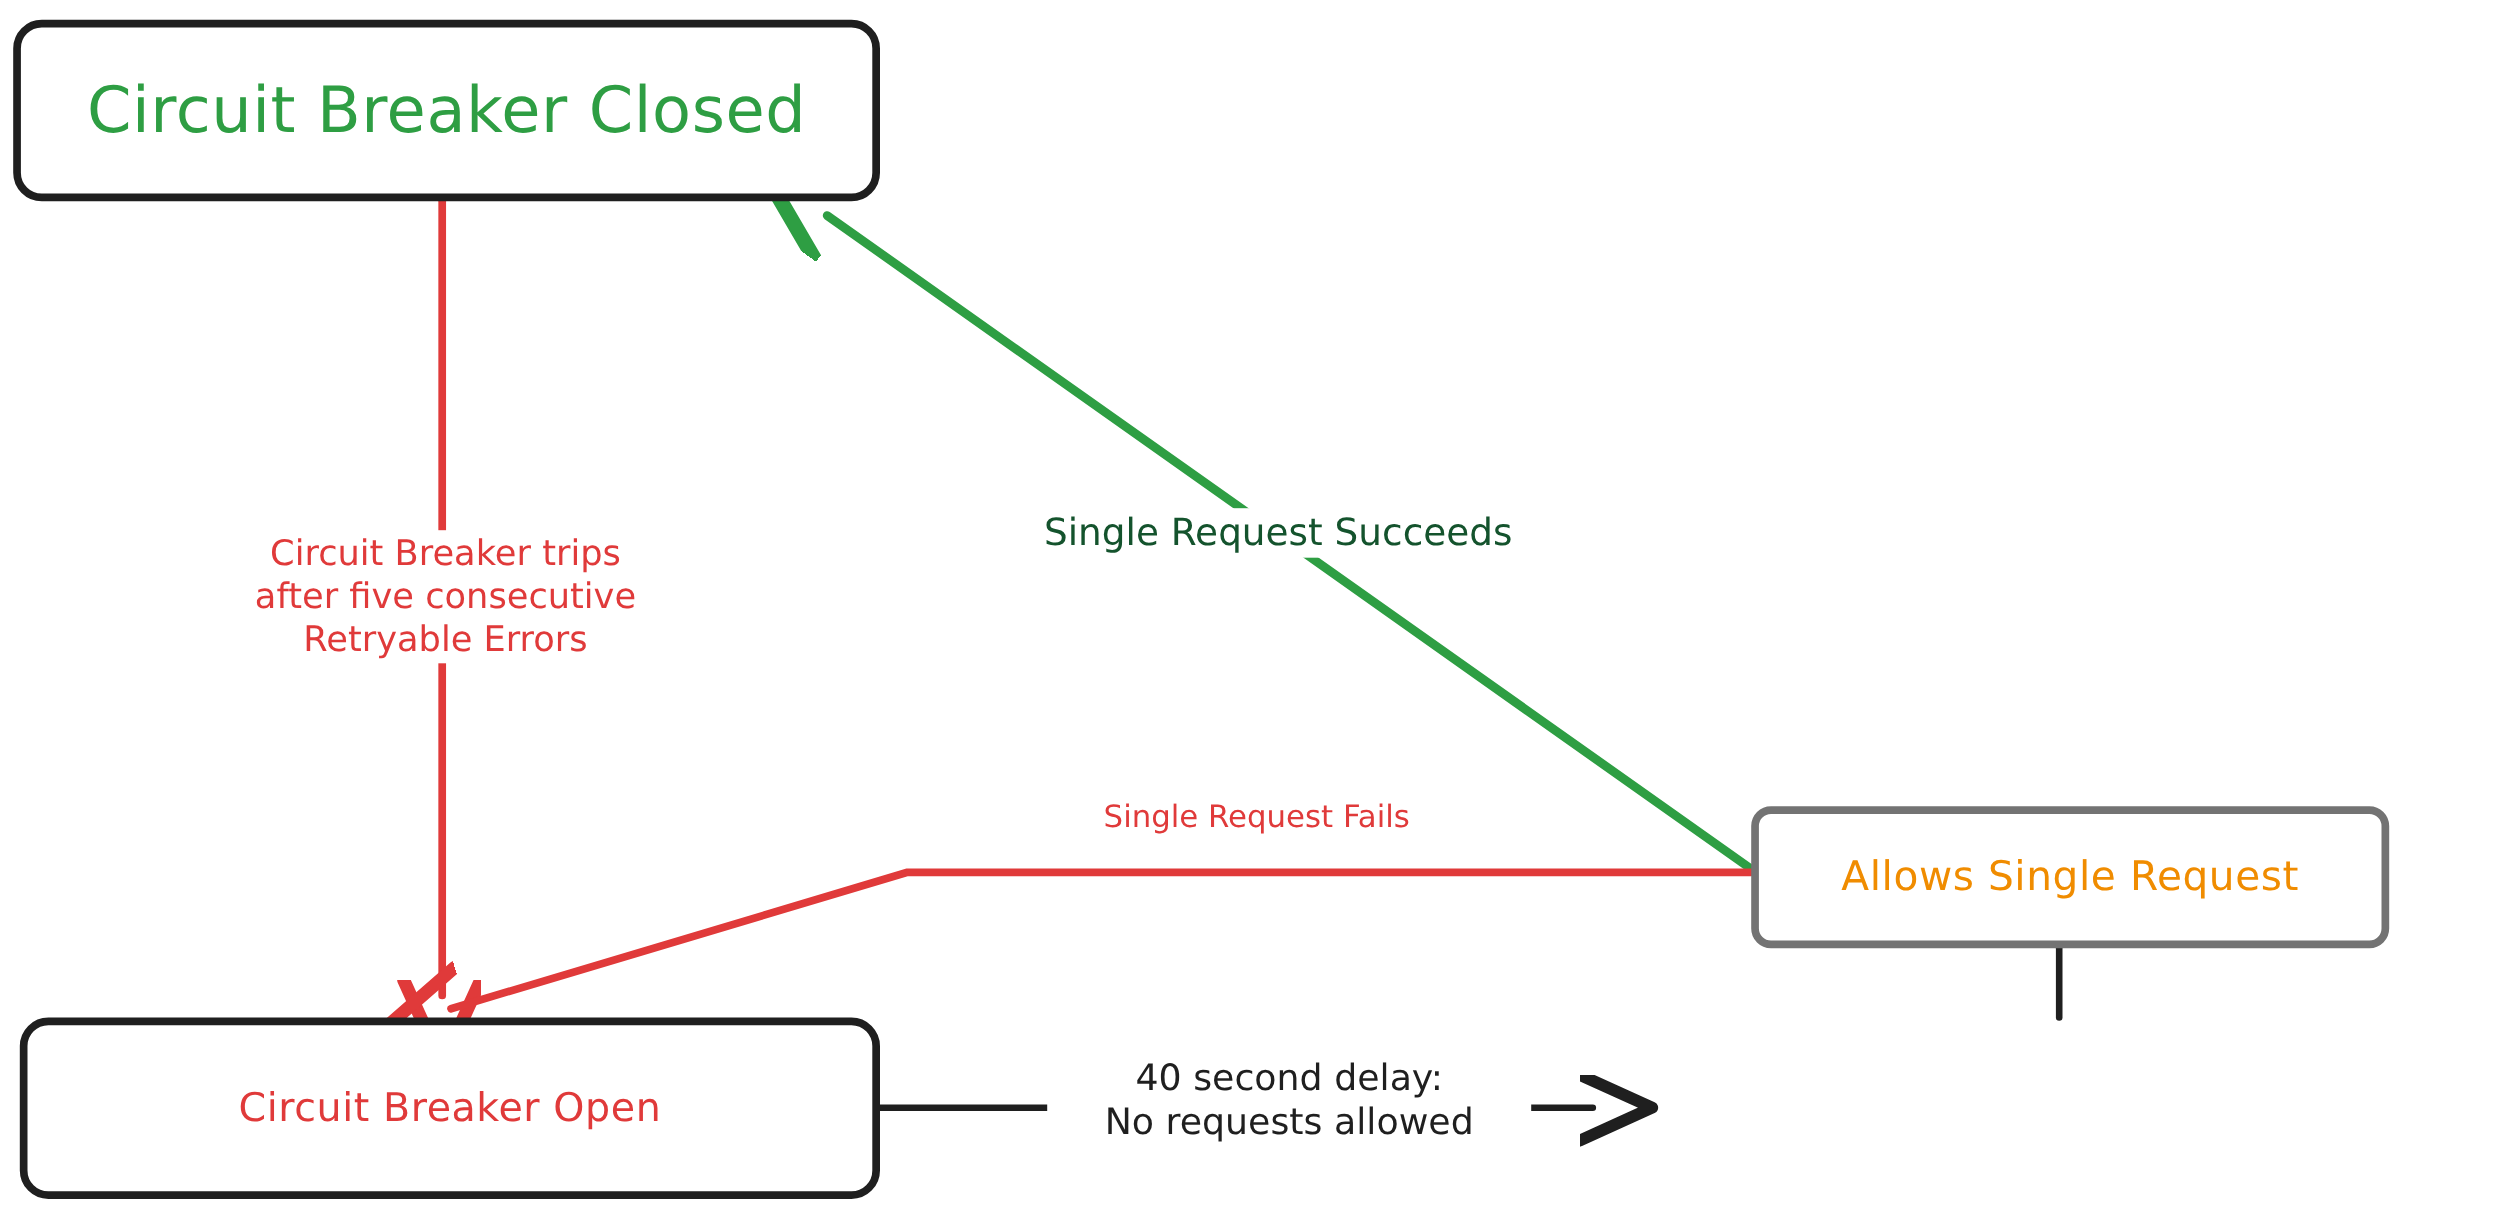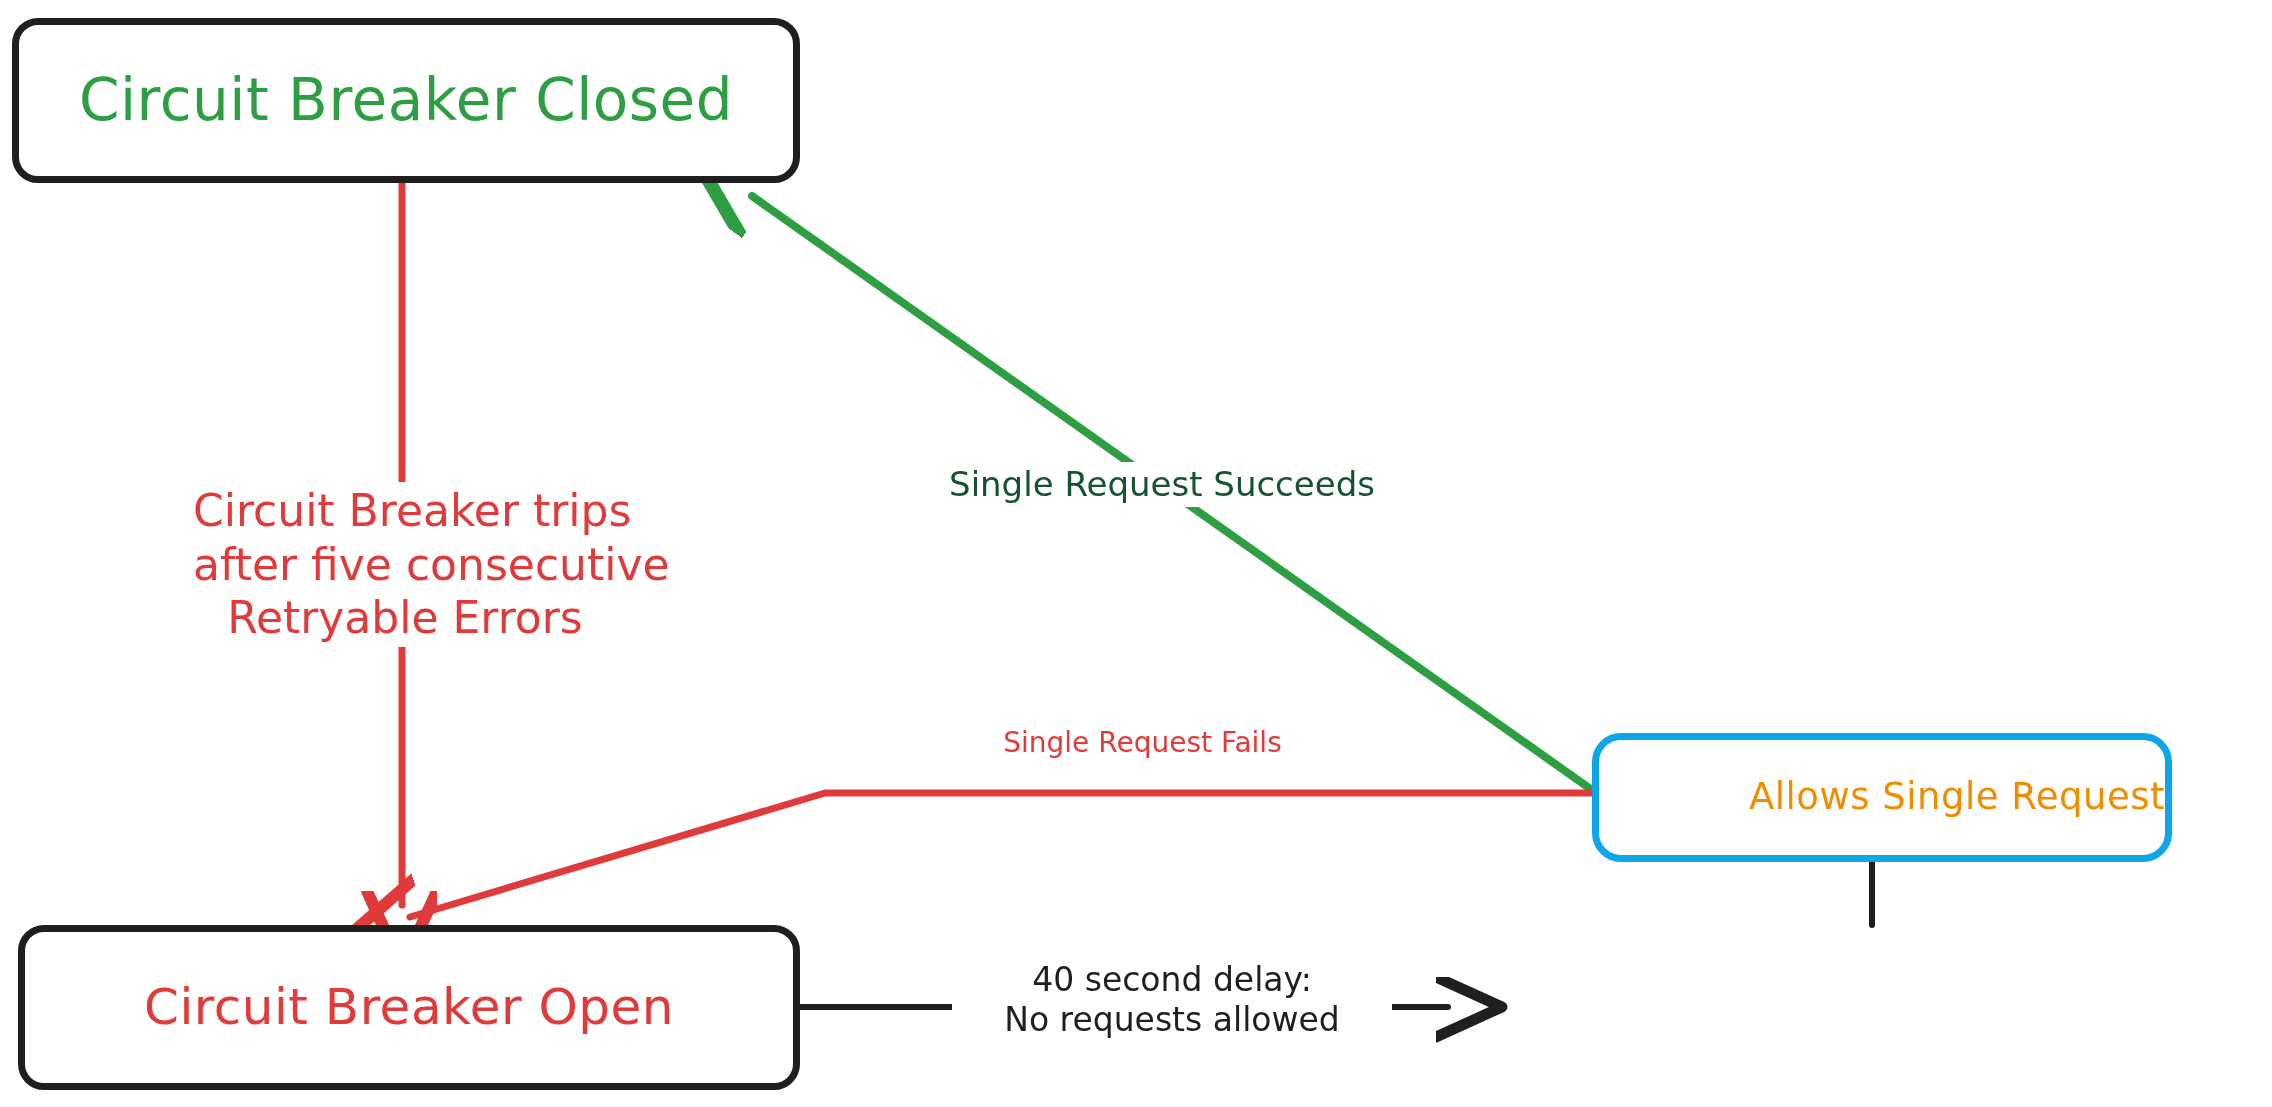--- a/index.html
+++ b/index.html
@@ -32,23 +32,22 @@
     display: flex;
     align-items: center;
     justify-content: center;
     text-align: center;
   }
   .node-black {
     border: 7px solid #1f1f1f;
     border-radius: 26px;
   }
   .node-orange {
-    border: 7px solid #0ea5e9;
-    border-radius: 29px;
-    justify-content: flex-end;
+    border: 7px solid #737373;
+    border-radius: 18px;
   }
   .node-label {
     font-family: "DejaVu Sans", sans-serif;
     font-weight: 400;
     letter-spacing: 0.5px;
     line-height: 1.1;
     white-space: nowrap;
   }
   .lbl-green  { color: #2E9E43; }
   .lbl-red    { color: #E03A3A; }
@@ -95,29 +94,29 @@
     <path d="M 800 1007 L 1448 1007" fill="none" stroke="#1f1f1f" stroke-width="6" stroke-linecap="round" marker-end="url(#arrow-black)"></path>
 
     <path d="M 1872 862 L 1872 925" fill="none" stroke="#1f1f1f" stroke-width="6" stroke-linecap="round"></path>
   </svg>
 
   <div class="node node-black" style="left:12px; top:18px; width:788px; height:165px;">
     <span class="node-label lbl-green" style="font-size:58px;">Circuit Breaker Closed</span>
   </div>
 
   <div class="node node-black" style="left:18px; top:925px; width:782px; height:165px;">
-    <span class="node-label lbl-red" style="font-size:50px;">Circuit Breaker Open</span>
+    <span class="node-label lbl-red" style="font-size:36px;">Circuit Breaker Open</span>
   </div>
 
 
   <div class="node node-orange" style="left:1592px; top:733px; width:580px; height:129px;">
     <span class="node-label lbl-orange" style="font-size:37px;">Allows Single Request</span>
   </div>
 
-  <div class="edge-label el-red" style="left:185px; top:482px; width:440px; font-size:44px;">Circuit Breaker trips
+  <div class="edge-label el-red" style="left:185px; top:482px; width:440px; font-size:32px;">Circuit Breaker trips
 after five consecutive
 Retryable Errors</div>
 
   <div class="edge-label el-green" style="left:912px; top:462px; width:500px; font-size:34px;">Single Request Succeeds</div>
 
   <div class="edge-label el-red" style="left:935px; top:724px; width:415px; font-size:28px;">Single Request Fails</div>
 
   <div class="edge-label el-black" style="left:952px; top:958px; width:440px; font-size:33px;">40 second delay:
 No requests allowed</div>
 

